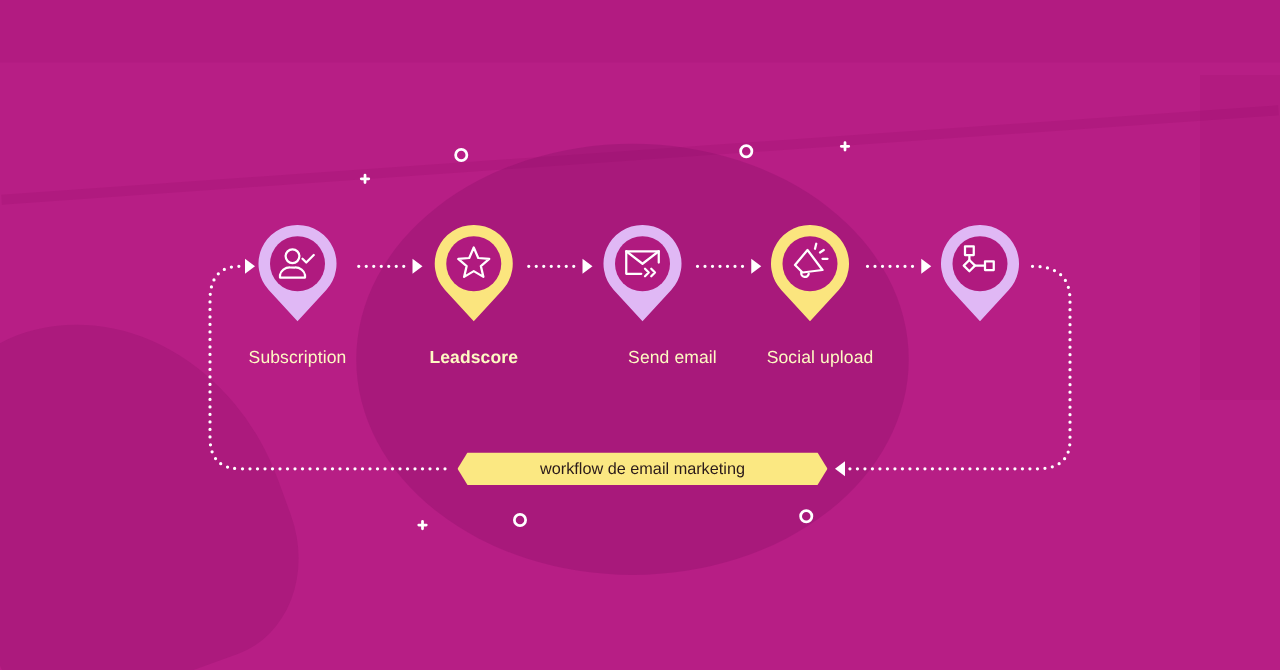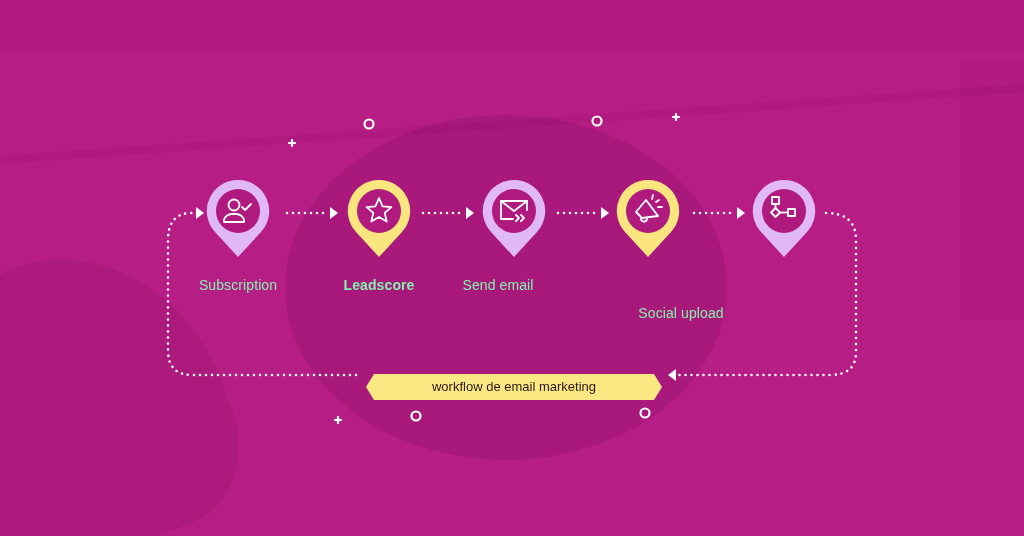--- a/index.html
+++ b/index.html
@@ -16,24 +16,24 @@
     }
     .hand {
       position: absolute; left: -40px; top: 250px; width: 260px; height: 300px;
       border-radius: 40% 60% 30% 20%; background: rgba(120, 10, 90, 0.18);
       transform: rotate(-20deg);
     }
     svg.overlay { position: absolute; left: 0; top: 0; }
     .pin { position: absolute; width: 66px; height: 90px; }
     .pin-label {
       position: absolute; top: 277px; width: 140px; text-align: center;
-      color: #86efac; font-size: 14px; letter-spacing: 0.1px;
+      color: #fef9c3; font-size: 14px; letter-spacing: 0.1px;
     }
     .banner {
-      position: absolute; left: 366px; top: 362px; width: 296px; height: 26px; margin-top: 12px;
+      position: absolute; left: 366px; top: 362px; width: 296px; height: 26px;
     }
     .banner-text {
       position: absolute; left: 0; top: 0; width: 296px; height: 26px;
       line-height: 26px; text-align: center; font-size: 13px; color: #2a1a1a;
     }
   </style>
 </head>
 <body>
 
 <div class="bg-layer">
@@ -104,34 +104,34 @@
   <svg width="66" height="90" viewBox="0 0 66 90">
     <path d="M33 2 A31 31 0 0 1 56 54 L33 79 L10 54 A31 31 0 0 1 33 2 Z" fill="#e0b8f5"></path>
     <circle cx="33" cy="33" r="22" fill="#b01a7f"></circle>
     <g fill="none" stroke="#fff" stroke-width="1.8" stroke-linecap="round" stroke-linejoin="round">
       <path d="M32 41 H20 V23 H46 V32"></path>
       <path d="M20 23 L33 33 L46 23"></path>
       <path d="M35 37 l3 3 l-3 3 M40 37 l3 3 l-3 3"></path>
     </g>
   </svg>
 </div>
-<div class="pin-label" style="left:428px;">Send email</div>
+<div class="pin-label" style="left:468px;">Send email</div>
 
 <div class="pin" style="left:615px;top:178px;">
   <svg width="66" height="90" viewBox="0 0 66 90">
     <path d="M33 2 A31 31 0 0 1 56 54 L33 79 L10 54 A31 31 0 0 1 33 2 Z" fill="#fbe57e"></path>
     <circle cx="33" cy="33" r="22" fill="#b01a7f"></circle>
     <g fill="none" stroke="#fff" stroke-width="1.8" stroke-linecap="round" stroke-linejoin="round">
       <path d="M31 22 L43 38 L27 40 L21 34 Z"></path>
       <path d="M26 40 a3 3 0 0 0 6 1"></path>
       <path d="M37 21 l1 -4 M41 24 l3 -2 M43 29 l4 0"></path>
     </g>
   </svg>
 </div>
-<div class="pin-label" style="left:611px;margin-top:28px;">Social upload</div>
+<div class="pin-label" style="left:586px;">Social upload</div>
 
 <div class="pin" style="left:751px;top:178px;">
   <svg width="66" height="90" viewBox="0 0 66 90">
     <path d="M33 2 A31 31 0 0 1 56 54 L33 79 L10 54 A31 31 0 0 1 33 2 Z" fill="#e0b8f5"></path>
     <circle cx="33" cy="33" r="22" fill="#b01a7f"></circle>
     <g fill="none" stroke="#fff" stroke-width="1.8" stroke-linejoin="round">
       <rect x="21" y="19" width="7" height="7"></rect>
       <path d="M24.5 26 V30"></path>
       <path d="M24.5 30 L29 34.5 L24.5 39 L20 34.5 Z"></path>
       <path d="M29 34.5 H37"></path>

